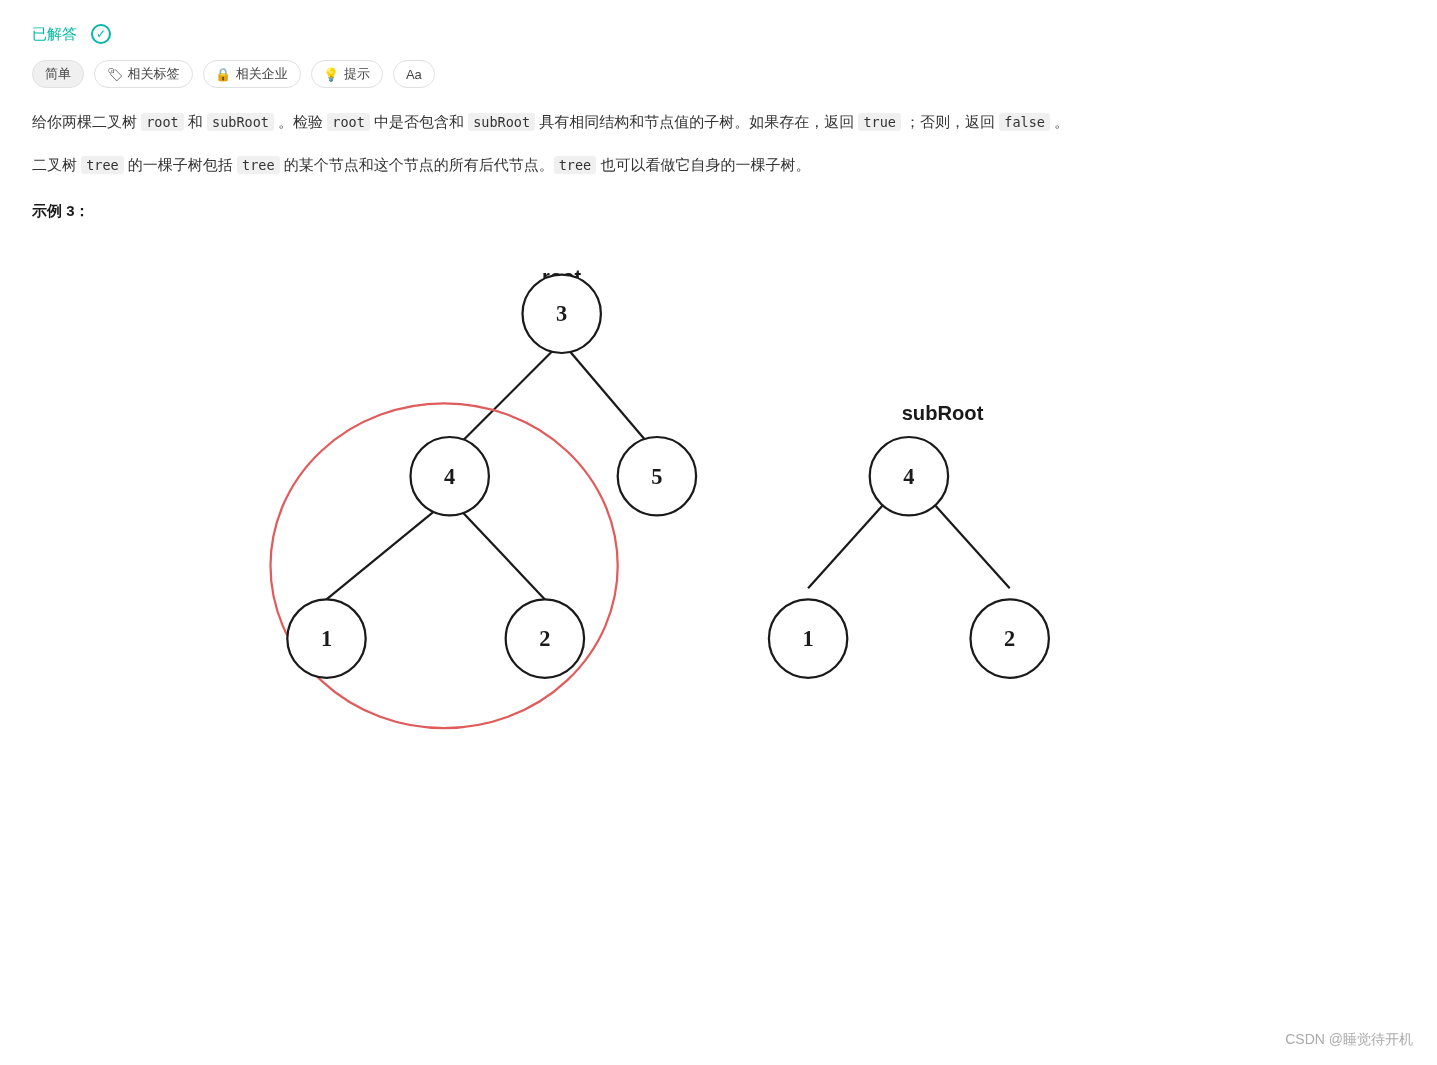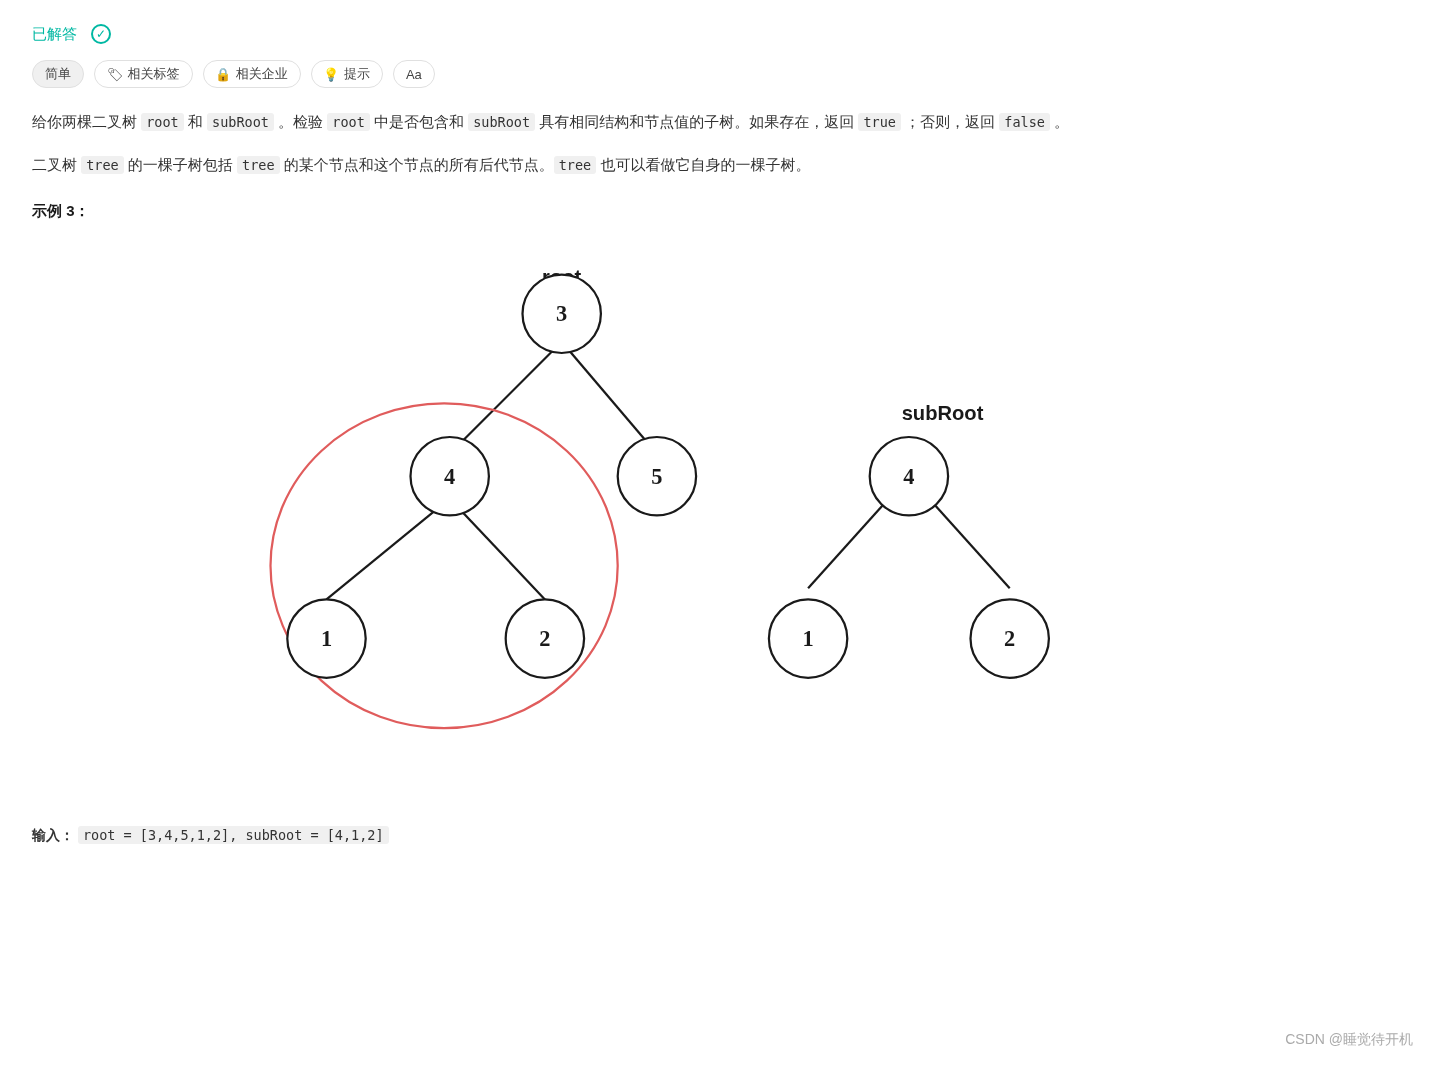--- a/index.html
+++ b/index.html
@@ -217,19 +217,15 @@
 
     <circle cx="530" cy="355" r="35"></circle>
     <text x="530" y="355">1</text>
 
     <circle cx="710" cy="355" r="35"></circle>
     <text x="710" y="355">2</text>
   </svg>
 </div>
 
 <div class="input-output">
-  <div>
-    <span class="label">输入：</span>
-    <span> <span class="inline-code">root = [3,4,5,1,2], subRoot = [4,1,2]</span></span>
-  </div>
 </div>
 
 <div class="footer">CSDN @睡觉待开机</div>
 
 </body></html>

